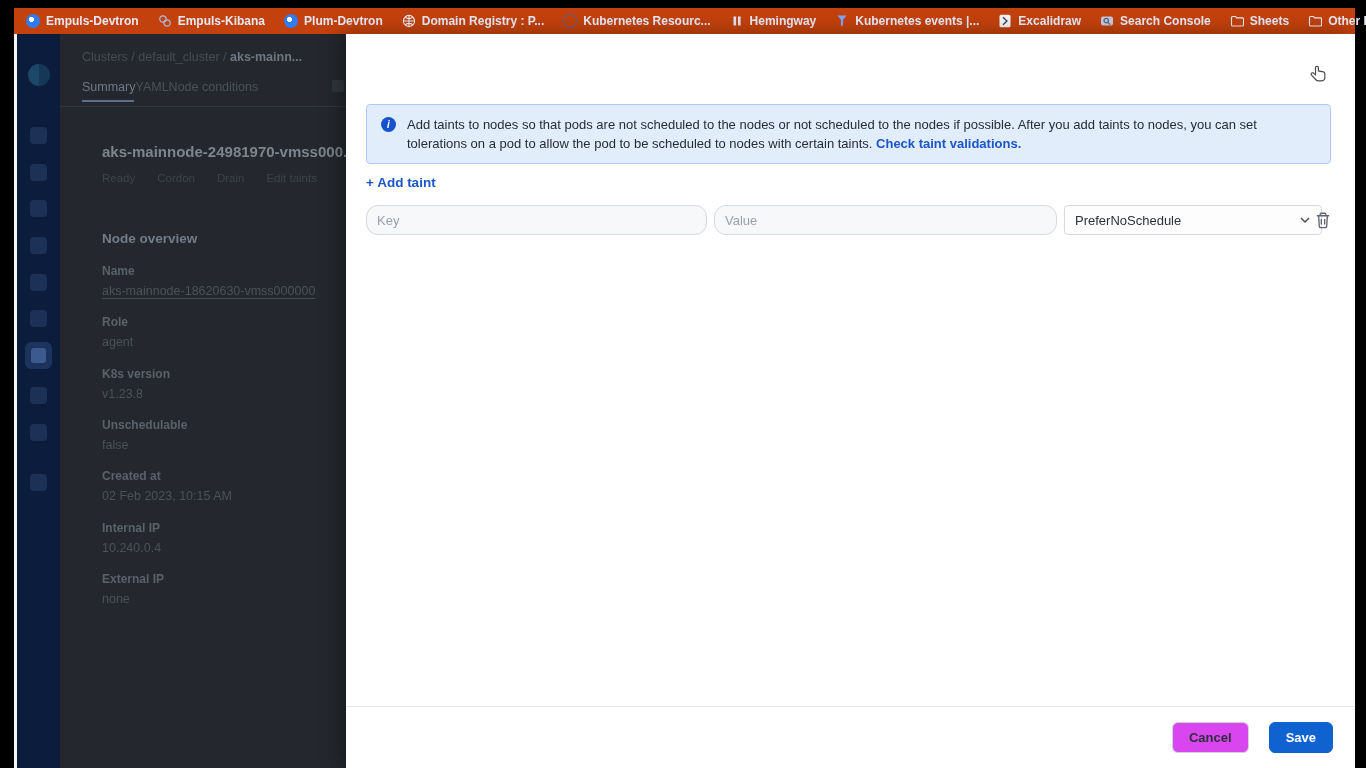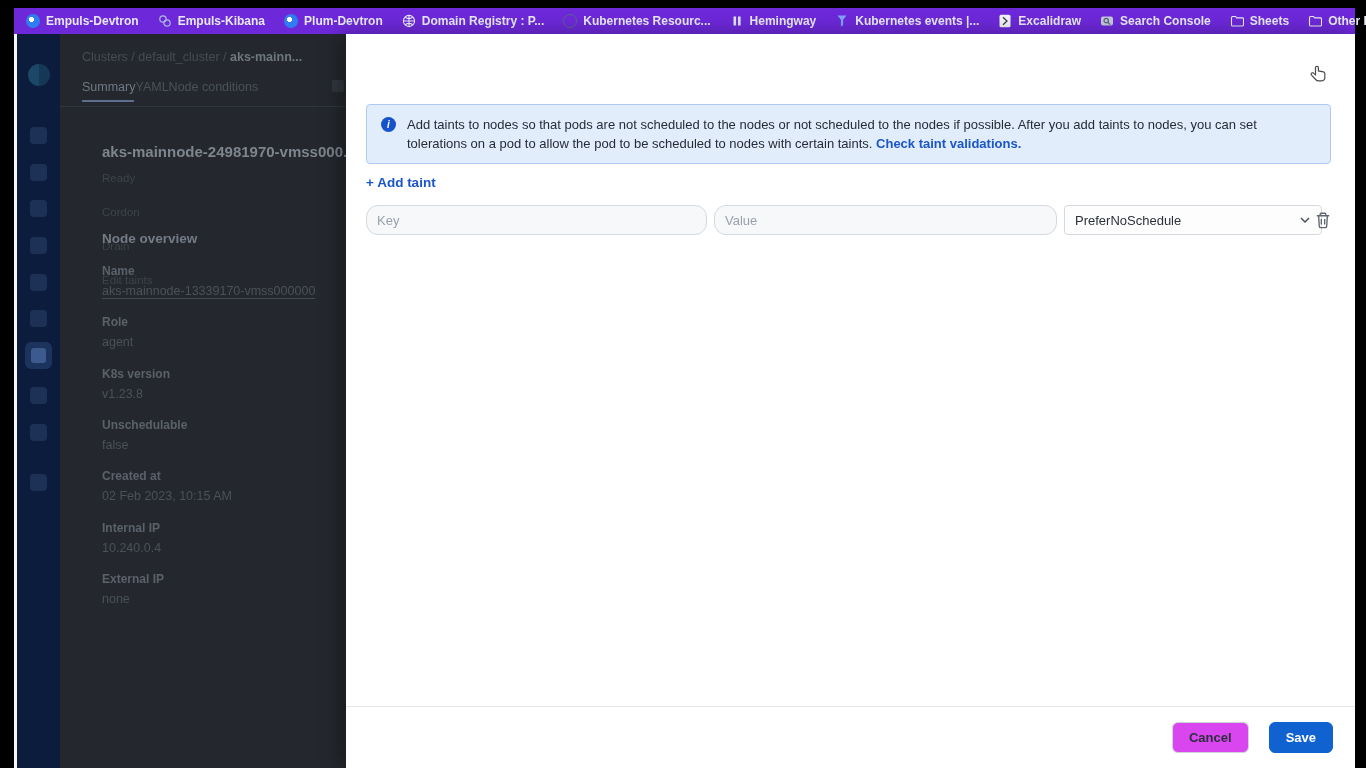--- a/index.html
+++ b/index.html
@@ -4,21 +4,21 @@
 <style>
   * { margin:0; padding:0; box-sizing:border-box; }
   html,body { background:#000; }
   .frame {
     position:relative; width:1366px; height:768px; overflow:hidden;
     background:#000; font-family:"Liberation Sans", sans-serif;
   }
   
   .bookmarks-bar {
     position:absolute; left:14px; top:8px; right:11px; height:26px;
-    background:#6d28d9; display:flex; align-items:center; gap:19px;
+    background:#c2410c; display:flex; align-items:center; gap:19px;
     padding:0 12px; white-space:nowrap;
   }
   .bm { display:flex; align-items:center; gap:6px; color:#e6e9f4;
         font-size:12px; font-weight:bold; cursor:pointer; }
   .bm .fav { width:14px; height:14px; display:inline-flex; align-items:center; justify-content:center; flex:0 0 auto; }
   .bm-right { margin-left:auto; }
   .fav-devtron { border-radius:50%; background:radial-gradient(circle at 38% 38%, #ffffff 0 2.5px, #2f7df0 2.6px); }
   .fav-darkcircle { border-radius:50%; border:1.5px solid #59648c; }
   
   .strip-top { position:absolute; left:0; top:0; width:100%; height:8px; background:#000; }
@@ -37,21 +37,21 @@
   
   .page { position:absolute; left:60px; top:34px; width:286px; bottom:0; background:#24282e; overflow:hidden; }
   .crumb { position:absolute; left:22px; top:16px; font-size:12.5px; color:#454c56; }
   .crumb b { color:#6e7680; }
   .tabs { position:absolute; left:22px; top:46px; display:flex; font-size:12.5px; color:#4a515b; }
   .tab.active { color:#6f7884; }
   .tab-underline { position:absolute; left:22px; top:66px; width:52px; height:2px; background:#5d6f8d; }
   .tab-ic { position:absolute; left:272px; top:46px; width:12px; height:12px; background:#31373e; border-radius:2px; }
   .page-divider { position:absolute; left:0; top:72px; width:100%; height:1px; background:#31373e; }
   .node-title { position:absolute; left:42px; top:109px; font-size:15px; font-weight:bold; color:#7e858f; white-space:nowrap; }
-  .status-row { position:absolute; left:42px; top:138px; display:flex; gap:22px; font-size:11.5px; color:#3c434c; white-space:nowrap;flex-direction:column; }
+  .status-row { position:absolute; left:42px; top:138px; display:flex; gap:22px; font-size:11.5px; color:#3c434c; white-space:nowrap; }
   .ov-title { position:absolute; left:42px; top:197px; font-size:13.5px; font-weight:bold; color:#747b86; }
   .fld-label { position:absolute; left:42px; font-size:12px; font-weight:bold; color:#5a616b; white-space:nowrap; }
   .fld-value { position:absolute; left:42px; font-size:12.5px; color:#4a515a; white-space:nowrap; }
   .fld-value.link { border-bottom:1px solid #424a55; }
   .backdrop { position:absolute; left:14px; top:34px; width:332px; bottom:0; }
   
   .drawer { position:absolute; left:346px; top:34px; right:11px; bottom:0; background:#fff;
             box-shadow:-6px 0 18px rgba(0,0,0,.35); }
   .drawer-header { position:absolute; left:0; top:0; width:100%; height:56px; border-bottom:1px solid #e6e8eb; }
   .drawer-title { position:absolute; left:20px; top:19px; font-size:15px; font-weight:bold; color:#1f2329; }
@@ -212,21 +212,21 @@
     <div class="node-title">aks-mainnode-24981970-vmss000...</div>
     <div class="status-row">
       <span>Ready</span>
       <span>Cordon</span>
       <span>Drain</span>
       <span>Edit taints</span>
     </div>
     <div class="ov-title">Node overview</div>
 
     <div class="fld-label" style="top:230px">Name</div>
-    <div class="fld-value link" style="top:250px">aks-mainnode-13339170-vmss000000</div>
+    <div class="fld-value link" style="top:250px">aks-mainnode-18620630-vmss000000</div>
     <div class="fld-label" style="top:281px">Role</div>
     <div class="fld-value" style="top:301px">agent</div>
     <div class="fld-label" style="top:333px">K8s version</div>
     <div class="fld-value" style="top:353px">v1.23.8</div>
     <div class="fld-label" style="top:384px">Unschedulable</div>
     <div class="fld-value" style="top:404px">false</div>
     <div class="fld-label" style="top:435px">Created at</div>
     <div class="fld-value" style="top:455px">02 Feb 2023, 10:15 AM</div>
     <div class="fld-label" style="top:487px">Internal IP</div>
     <div class="fld-value" style="top:507px">10.240.0.4</div>

